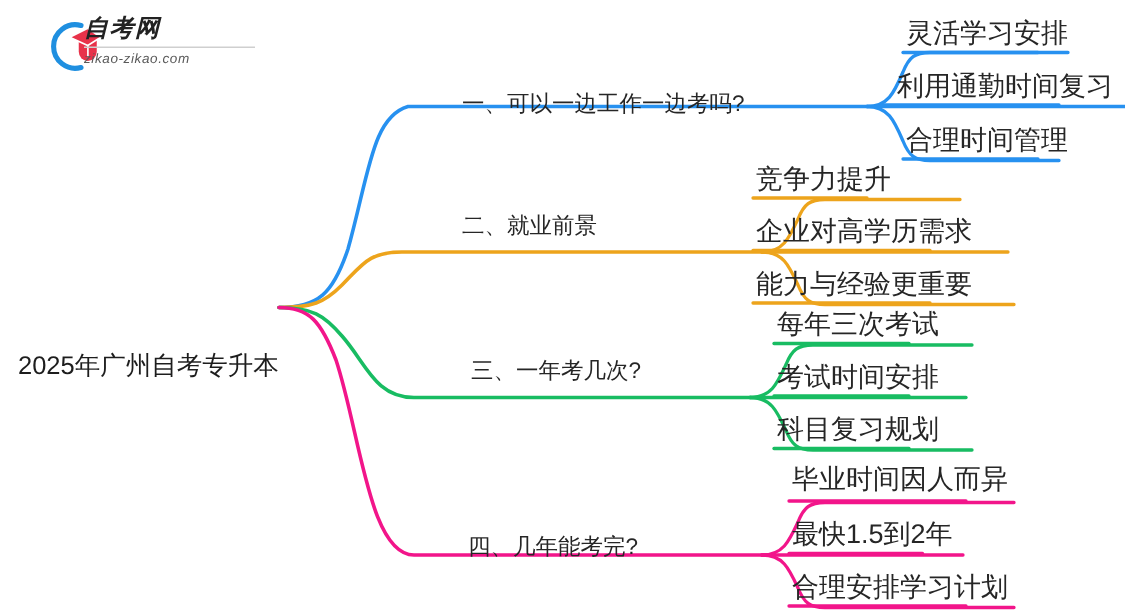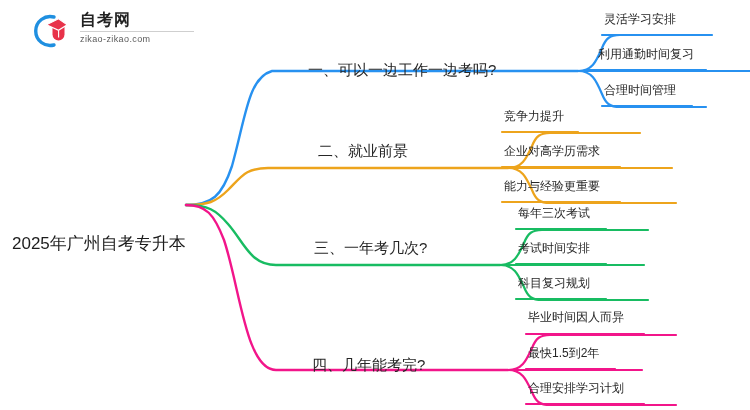--- a/index.html
+++ b/index.html
@@ -22,22 +22,22 @@
     left: 28px; top: 10px;
     width: 180px; height: 42px;
   }
   #logo-mark {
     position: absolute;
     left: 0; top: 2px;
     width: 40px; height: 38px;
   }
   #logo-text {
     position: absolute;
-    left: 52px; top: 0px;
-    width: 136px; height: 40px;
+    left: 28px; top: 0px;
+    width: 136px; height: 40px; font-style: italic;
   }
   .logo-cn {
     position: absolute;
     left: 0; top: 1px;
     font-size: 16px;
     font-weight: bold;
     color: #222222;
     letter-spacing: 1px;
     line-height: 18px;
     white-space: nowrap;
@@ -77,21 +77,21 @@
     top: 196px;
     font-size: 17px;
     color: #1d1d1d;
     margin-top: 39px;
   }
   .branch-label {
     font-size: 15px;
     color: #262626;
   }
   .leaf-label {
-    font-size: 12px;
+    font-size: 18px;
     color: #262626;
   }
 </style>
 </head>
 <body>
 
 <div id="stage">
 
   <div id="logo">
     <div id="logo-mark">
@@ -156,21 +156,21 @@
       <line x1="516" y1="299" x2="606" y2="299" stroke="#18bc62" stroke-width="2.2" stroke-linecap="round"></line>
       <line x1="526" y1="334" x2="644" y2="334" stroke="#f2158a" stroke-width="2.2" stroke-linecap="round"></line>
       <line x1="526" y1="369" x2="615" y2="369" stroke="#f2158a" stroke-width="2.2" stroke-linecap="round"></line>
       <line x1="526" y1="404" x2="644" y2="404" stroke="#f2158a" stroke-width="2.2" stroke-linecap="round"></line>
     </svg>
 
   <div class="node-text" id="root-label">2025年广州自考专升本</div>
 
   <div class="node-text branch-label" style="left:308px; top:62px;">一、可以一边工作一边考吗?</div>
 
-  <div class="node-text branch-label" style="left:318px; top:143px;">二、就业前景</div>
+  <div class="node-text branch-label" style="left:308px; top:143px;">二、就业前景</div>
 
   <div class="node-text branch-label" style="left:314px; top:240px;">三、一年考几次?</div>
 
   <div class="node-text branch-label" style="left:312px; top:345px;margin-top:12px;">四、几年能考完?</div>
 
   <div class="node-text leaf-label" style="left:604px; top:13px;">灵活学习安排</div>
   <div class="node-text leaf-label" style="left:598px; top:48px;text-align:right;">利用通勤时间复习</div>
   <div class="node-text leaf-label" style="left:604px; top:84px;">合理时间管理</div>
 
   <div class="node-text leaf-label" style="left:504px; top:110px;">竞争力提升</div>

